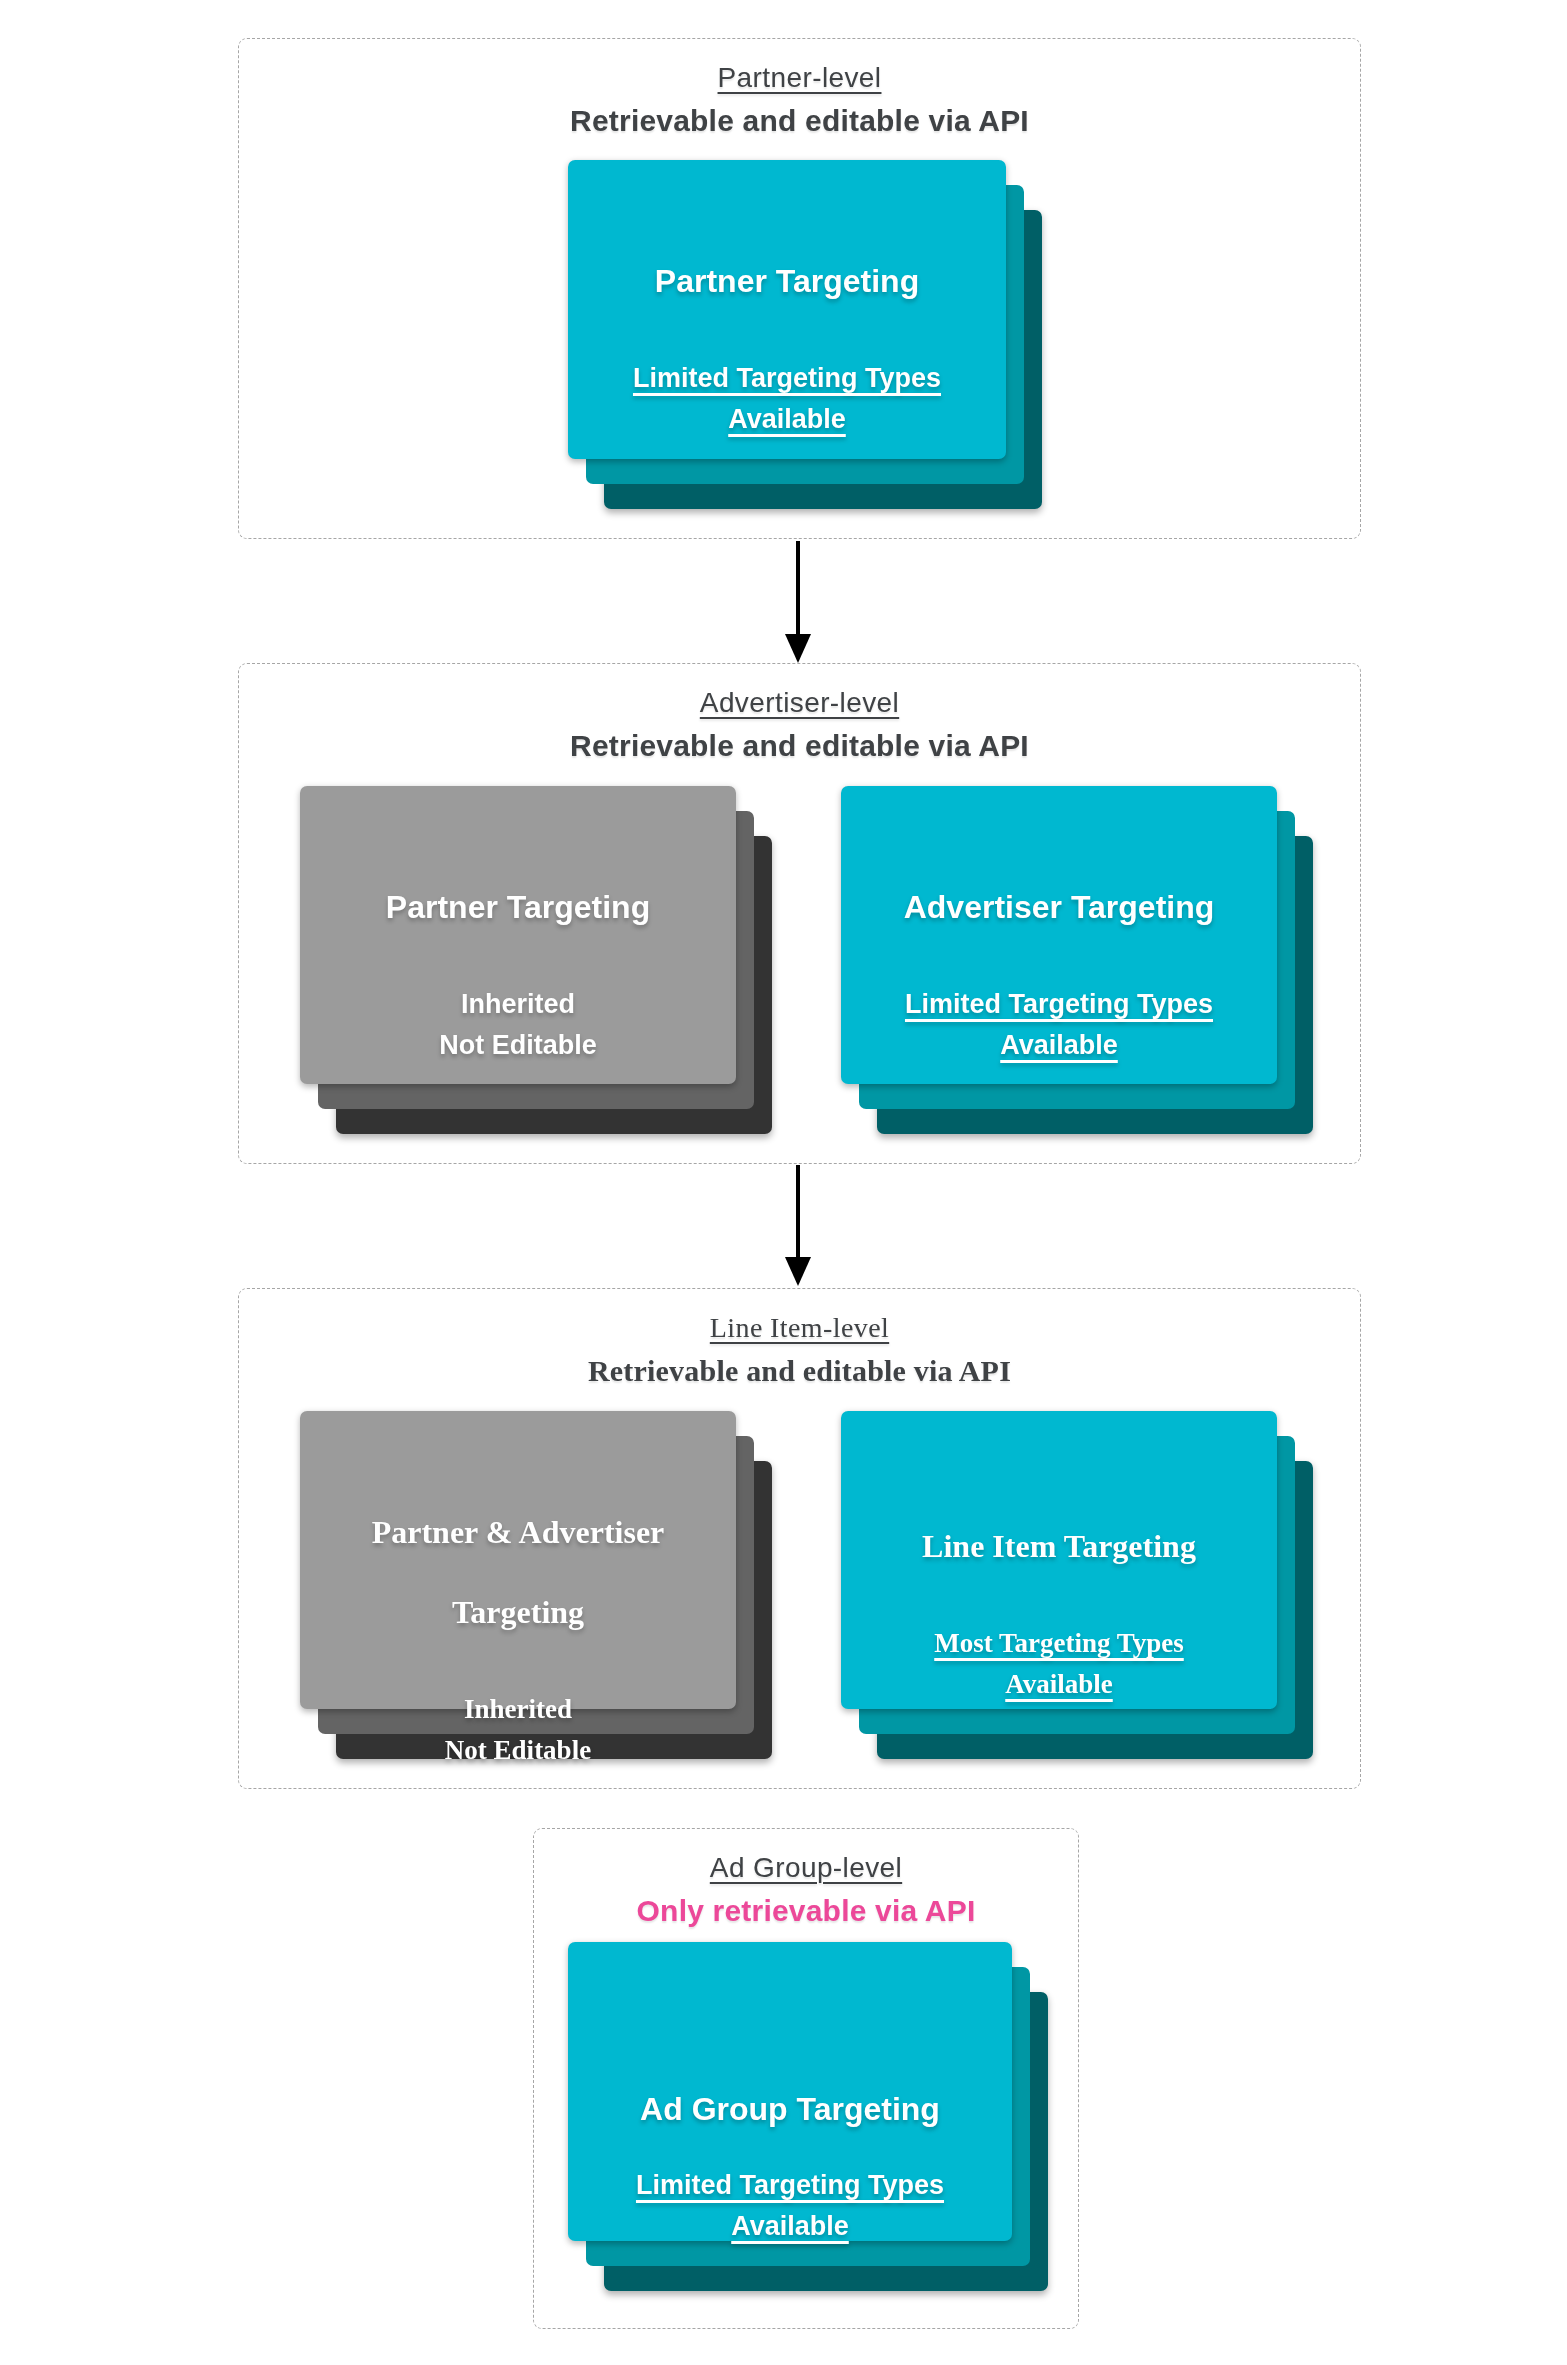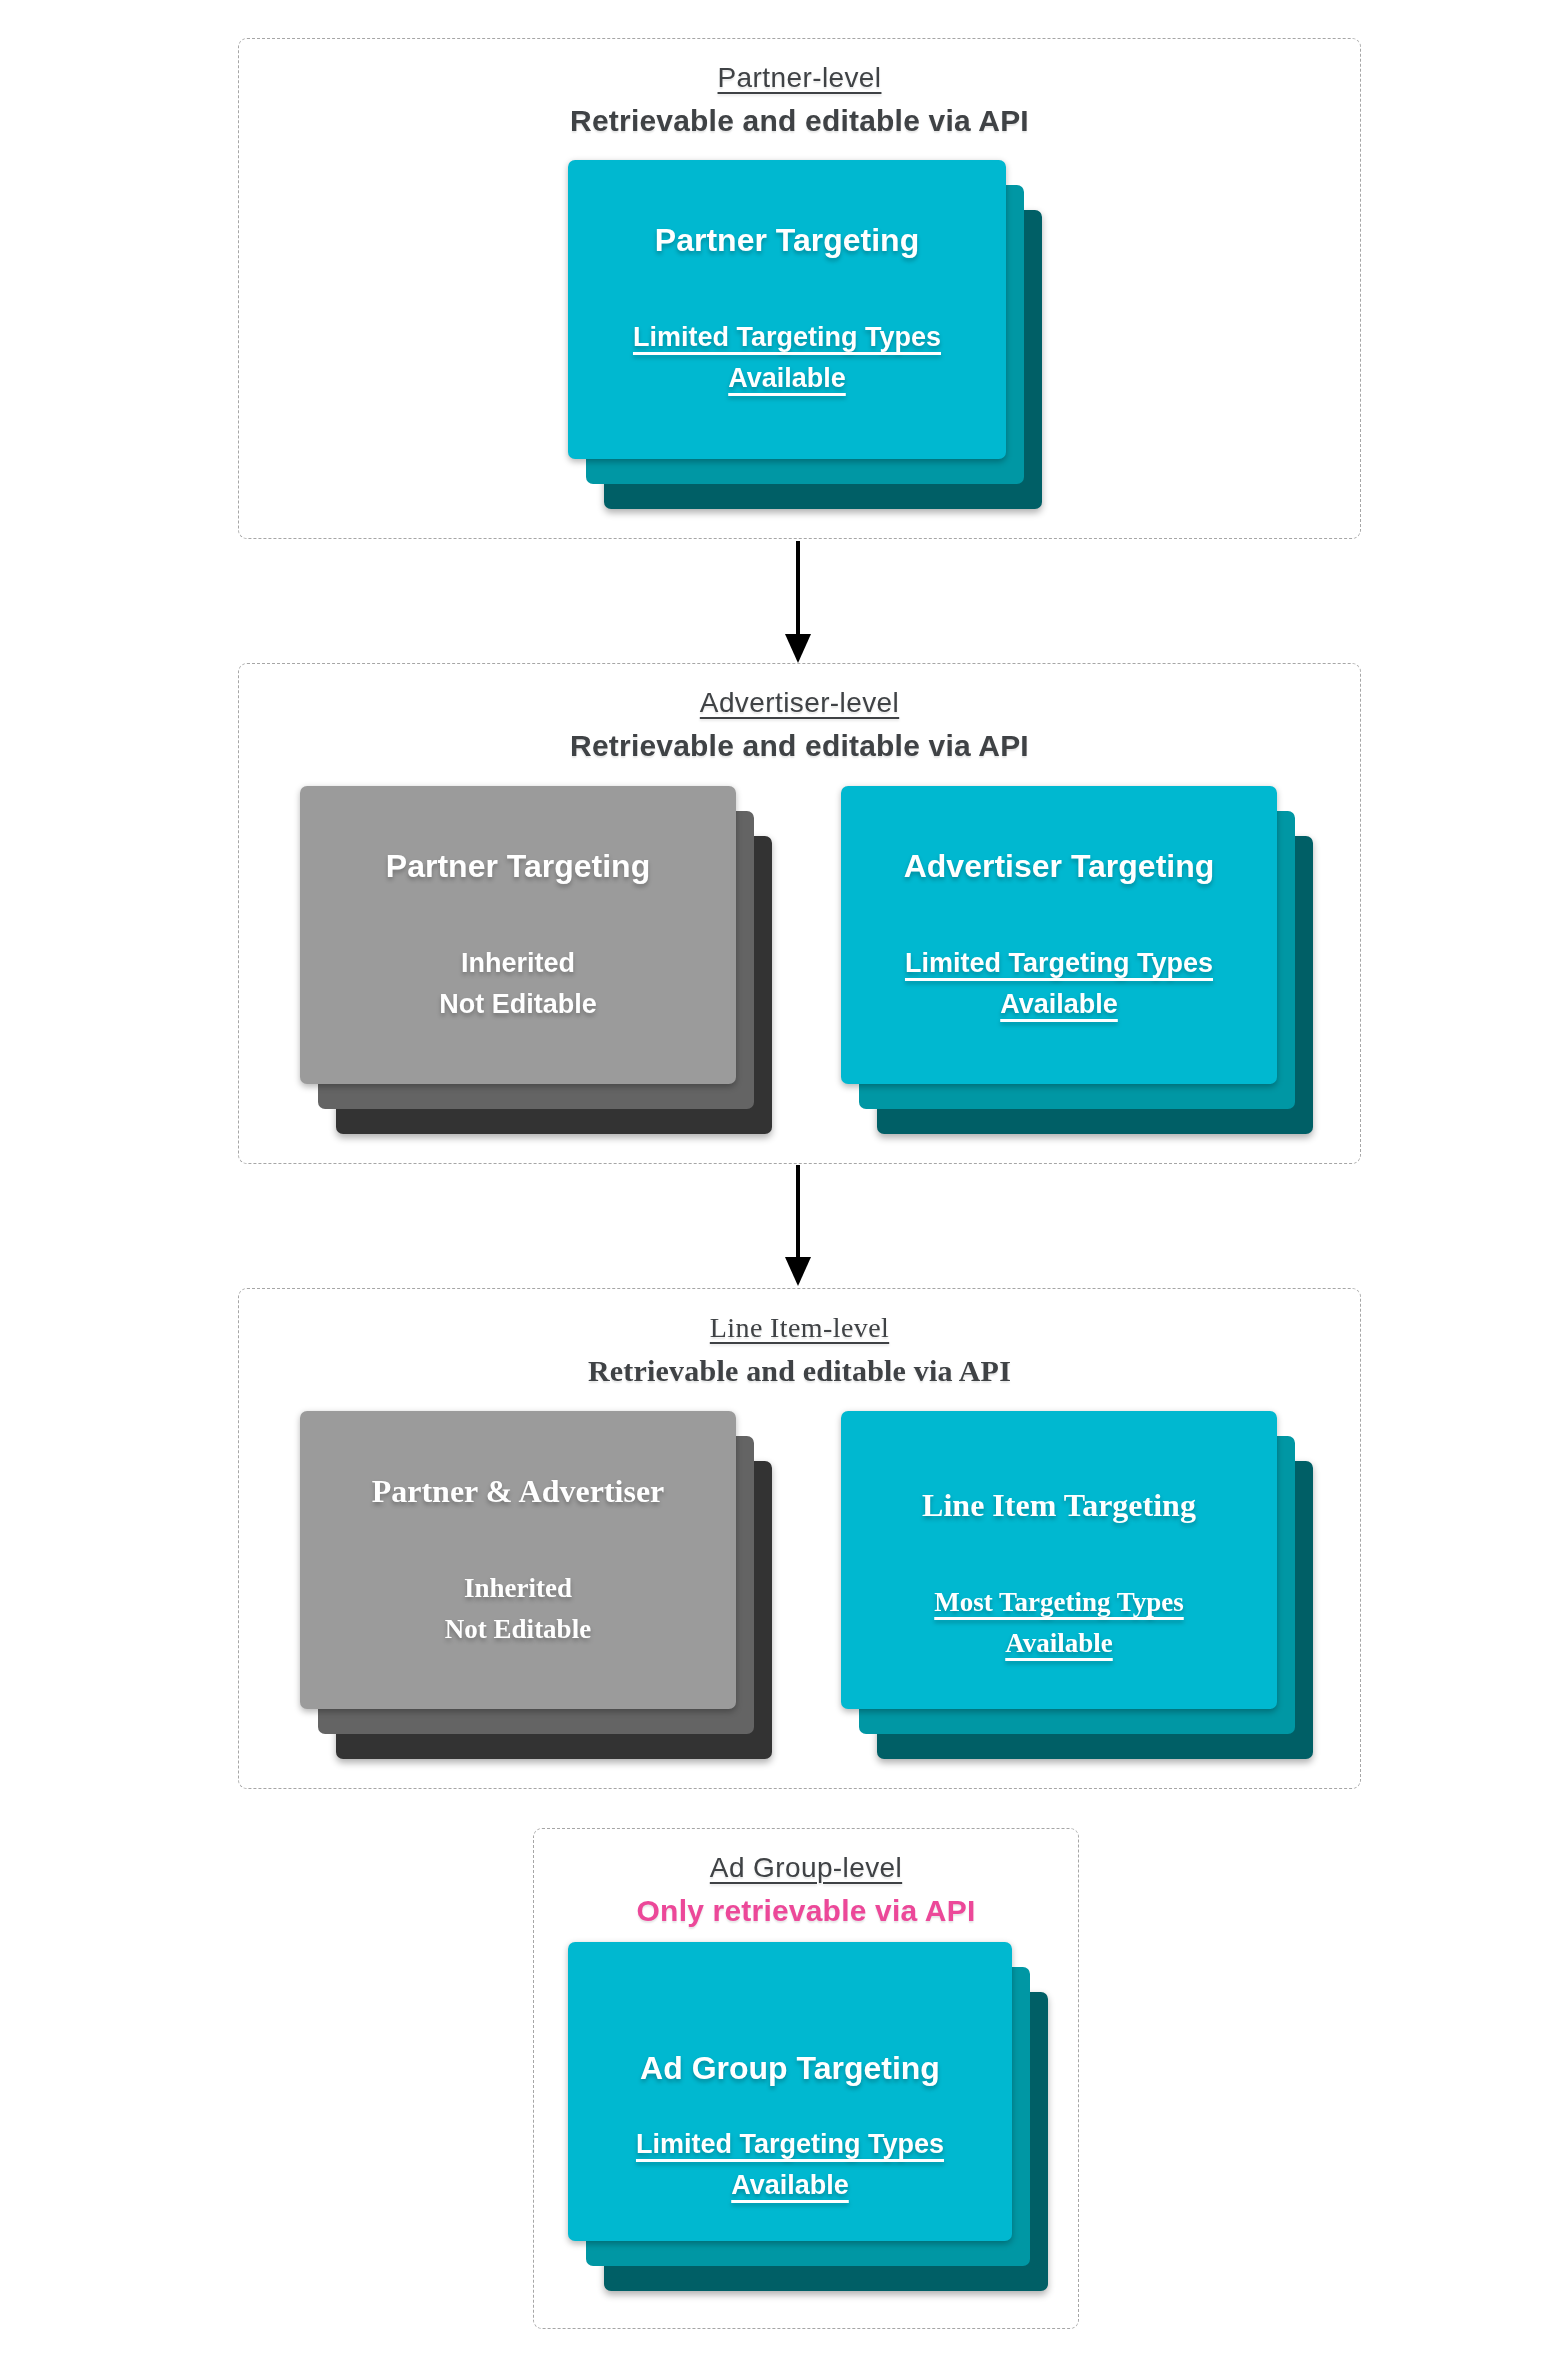--- a/index.html
+++ b/index.html
@@ -69,21 +69,21 @@
   .gray  .card{ background:#9b9b9b; }
   .gray  .off1{ background:#646464; }
   .gray  .off2{ background:#333333; }
 
   .card-title{
     font-size:32px;
     line-height:39px;
     font-weight:700;
     text-shadow:0 2.7px 4.5px rgba(0,0,0,0.25);
   }
-  .card-title span{ display:block; }
+  .card-title span{ display:block;margin-top:41px; }
   .card-body{
     margin-top:57px;
     font-size:27px;
     line-height:41px;
     font-weight:700;
     text-shadow:0 2.7px 4.5px rgba(0,0,0,0.25);
   }
   .card-body span{ display:block; }
   .card-body.link span{
     text-decoration:underline;
@@ -193,20 +193,21 @@
         <span class="underlined">Line Item-level</span>
       </div>
       <div class="access-line">Retrievable and editable via API</div>
     </div>
     <div class="stack gray s3-gray" style="left:61px; top:122px; width:436px; height:298px;">
       <div class="layer off2"></div>
       <div class="layer off1"></div>
       <div class="card">
         <div class="card-title">
           <span>Partner &amp; Advertiser</span>
+          <span>Targeting</span>
         </div>
         <div class="card-body">
           <span>Inherited</span>
           <span>Not Editable</span>
         </div>
       </div>
     </div>
     <div class="stack teal s3-teal" style="left:602px; top:122px; width:436px; height:298px;">
       <div class="layer off2"></div>
       <div class="layer off1"></div>

